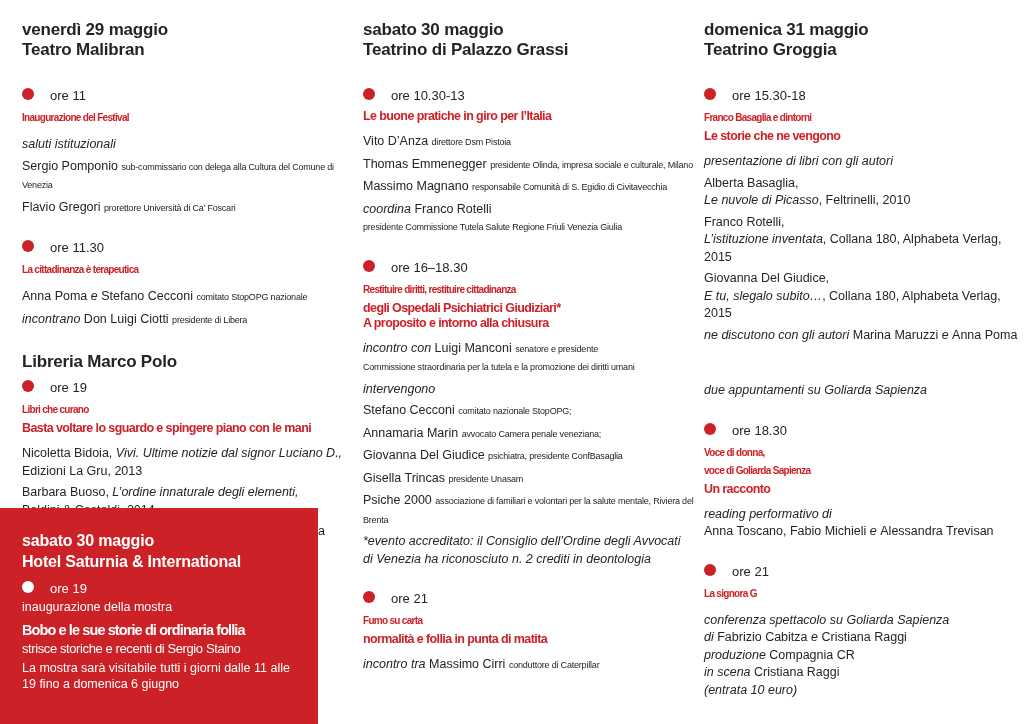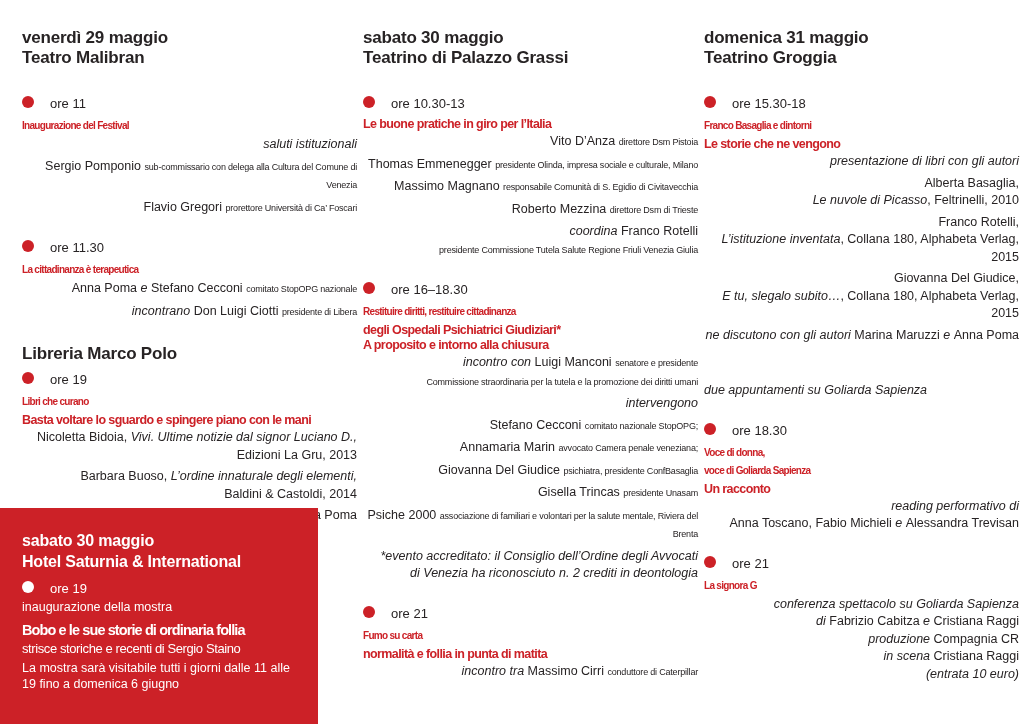--- a/index.html
+++ b/index.html
@@ -1,37 +1,37 @@
 <!DOCTYPE html>
 <html style="--red: #cc2127; --ink: #272324;"><head>
 <meta charset="utf-8">
 <style>
   html,body{margin:0;padding:0;background:#ffffff;}
   .page{position:relative;width:1024px;height:724px;background:#fff;overflow:hidden;
         font-family:"Liberation Sans",sans-serif;color:var(--ink,#272324);}
-  .column{position:absolute;top:28px;width:335px;}
+  .column{position:absolute;top:20px;width:335px;}
   #col-0{left:22px;}
   #col-1{left:363px;}
   #col-2{left:704px;width:315px;}
 
   .col-header{margin-bottom:28px;}
   .col-date,.col-venue{font-size:17px;font-weight:bold;line-height:20px;letter-spacing:-0.2px;}
 
   .venue-heading{font-size:17px;font-weight:bold;letter-spacing:-0.2px;margin:0 0 8px 0;}
 
   .event{margin-bottom:24px;}
   .ore-row{display:flex;align-items:flex-start;gap:16px;margin-bottom:6px;}
   .dot{width:12px;height:12px;border-radius:50%;background:var(--red,#cc2127);flex:0 0 auto;}
   .ore-text{font-size:13px;}
 
   .event-title{margin:0;color:var(--red,#cc2127);}
   .title-line{display:block;font-size:10px;font-weight:bold;line-height:18px;letter-spacing:-0.7px;white-space:nowrap;}
   .event-subtitle{color:var(--red,#cc2127);margin-top:2px;}
   .subtitle-line{display:block;font-size:12.5px;font-weight:bold;line-height:15px;letter-spacing:-0.6px;white-space:nowrap;}
-  .event-body{text-align:right;}
+  .event-body{margin-top:8px;}
   .para{line-height:16.5px;margin-bottom:4px;}
   .seg-r,.seg-n{font-size:12.5px;}
   .seg-i{font-size:12.5px;font-style:italic;}
   .seg-q{font-size:9px;letter-spacing:-0.2px;}
   .note-block{margin-bottom:24px;}
   .block-spacer{height:14px;}
 
   .red-panel{position:absolute;left:0;top:508px;width:318px;height:216px;box-sizing:border-box;
              background:var(--red,#cc2127);color:#fff;padding:22px 12px 0 22px;}
   .rp-date,.rp-venue{font-size:16px;font-weight:bold;line-height:21px;letter-spacing:-0.2px;}
@@ -107,21 +107,20 @@
           <span class="dot"></span>
           <span class="ore-text">ore 10.30-13</span>
         </div>
         <div class="event-subtitle">
           <span class="subtitle-line">Le buone pratiche in giro per l’Italia</span>
         </div>
         <div class="event-body">
           <div class="para"><span class="seg-n">Vito D’Anza </span><span class="seg-q">direttore Dsm Pistoia</span></div>
           <div class="para"><span class="seg-n">Thomas Emmenegger </span><span class="seg-q">presidente Olinda, impresa sociale e culturale, Milano</span></div>
           <div class="para"><span class="seg-n">Massimo Magnano </span><span class="seg-q">responsabile Comunità di S. Egidio di Civitavecchia</span></div>
-          <div class="para"><span class="seg-n">Roberto Mezzina </span><span class="seg-q">direttore Dsm di Trieste</span></div>
           <div class="para"><span class="seg-i">coordina </span><span class="seg-n">Franco Rotelli</span><br><span class="seg-q">presidente Commissione Tutela Salute Regione Friuli Venezia Giulia</span></div>
         </div>
       </div>
       <div class="event">
         <div class="ore-row">
           <span class="dot"></span>
           <span class="ore-text">ore 16–18.30</span>
         </div>
         <h3 class="event-title">
           <span class="title-line">Restituire diritti, restituire cittadinanza</span>

